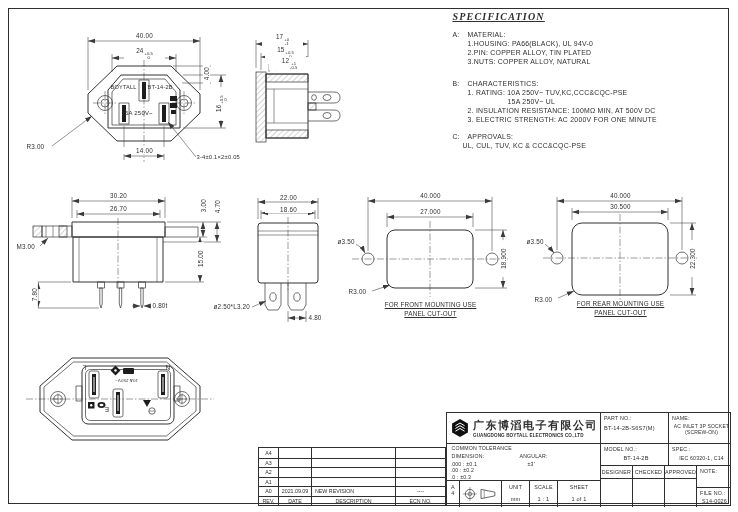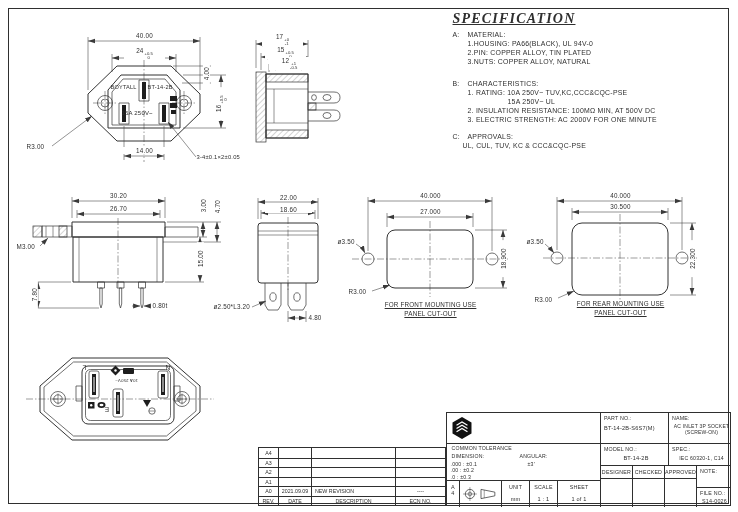--- a/index.html
+++ b/index.html
@@ -20,21 +20,21 @@
   .lbl { position:absolute; font-size:6.3px; letter-spacing:0.2px; white-space:nowrap;
          color:#2f2f2f; background:#fff; line-height:1.15; padding:0 0.5px; }
   .c   { text-align:center; }
   .rot { transform:rotate(-90deg); }
   .r180{ transform:rotate(180deg); }
   .u   { text-decoration:underline; }
   .tol { display:inline-flex; flex-direction:column; vertical-align:-1.5px;
          font-size:4.2px; line-height:4.4px; margin-left:1px; letter-spacing:0; }
   .spec { font-size:6.9px; letter-spacing:0.25px; background:transparent; }
   .spec-title { font-family:"Liberation Serif", serif; font-style:italic; font-weight:bold;
-                font-size:14px; letter-spacing:1.2px; text-decoration:underline; background:transparent; }
+                font-size:10px; letter-spacing:1.2px; text-decoration:underline; background:transparent; }
   
   .tb { position:absolute; left:446px; top:412px; width:285px; height:94px;
         border:1px solid #2f2f2f; box-sizing:border-box; }
   .tb .cell { position:absolute; box-sizing:border-box; font-size:5.3px; letter-spacing:0.2px; }
   .br { border-right:0.8px solid #2f2f2f; }
   .bb { border-bottom:0.8px solid #2f2f2f; }
   .tb .sm { font-size:5.2px; }
   .ctr { display:flex; align-items:center; justify-content:center; }
   
   .rev { position:absolute; left:258px; top:447px; width:188px; height:59px;
@@ -380,20 +380,24 @@
   <div>ECN NO.</div>
 </div>
 
 <div class="tb">
   <div class="cell br bb" style="left:0;top:0;width:154px;height:31px;">
     <div class="logo-row">
       <svg width="24" height="24" viewBox="0 0 22 22">
         <polygon points="11,1 19.7,6 19.7,16 11,21 2.3,16 2.3,6" fill="#111"></polygon>
         <path d="M6,8.5 L11,5.5 L16,8.5 M6,11.5 L11,8.5 L16,11.5 M6,14.5 L11,11.5 L16,14.5" fill="none" stroke="#fff" stroke-width="1.1"></path>
       </svg>
+      <div>
+        <div class="cn">广东博滔电子有限公司</div>
+        <div class="en">GUANGDONG BOYTALL ELECTRONICS CO.,LTD</div>
+      </div>
     </div>
   </div>
   <div class="cell br bb" style="left:154px;top:0;width:68px;height:31px;padding:2px 0 0 3px;">
     <div>PART NO.:</div>
     <div style="font-size:5.6px;margin-top:4px;">BT-14-2B-S6S7(M)</div>
   </div>
   <div class="cell bb" style="left:222px;top:0;width:62px;height:31px;padding:2px 0 0 3px;">
     <div>NAME:</div>
     <div class="c" style="font-size:5px;margin-top:2px;">AC INLET 3P SOCKET</div>
     <div class="c" style="font-size:5px;">(SCREW-ON)</div>

